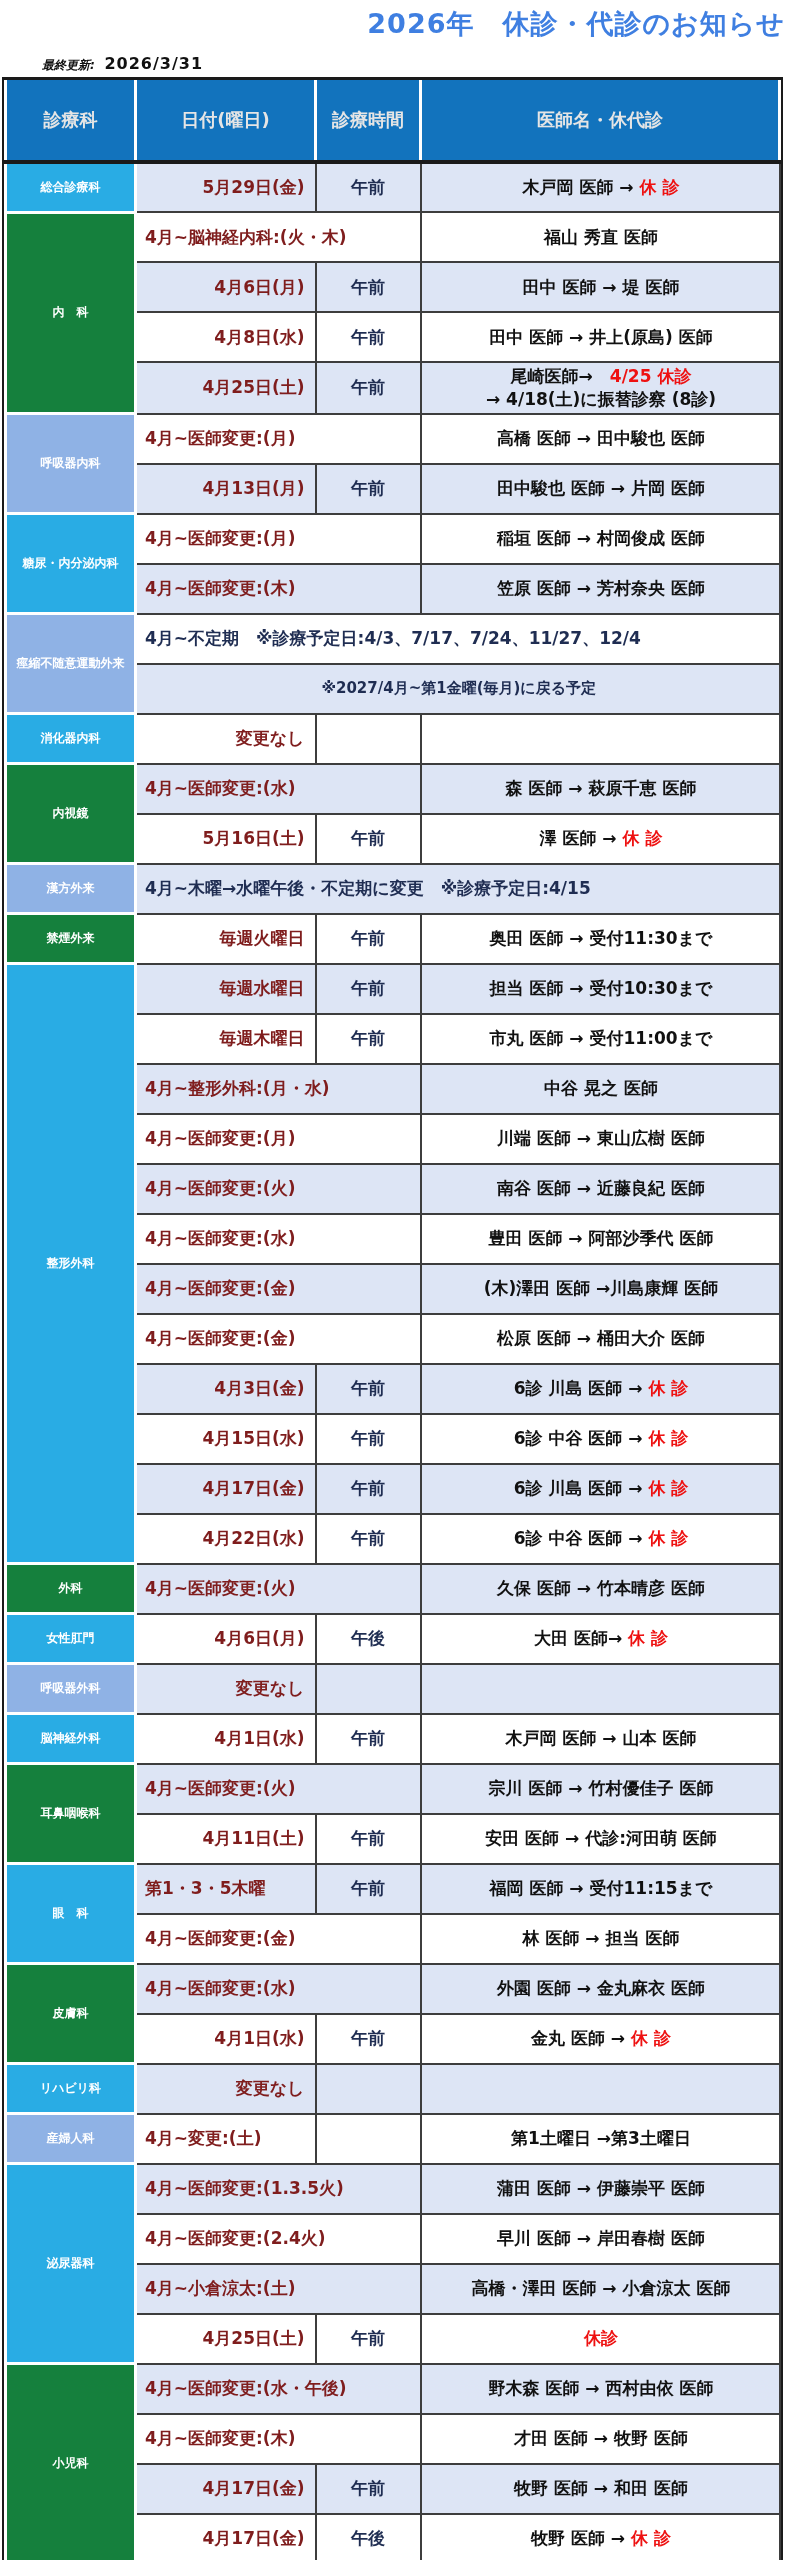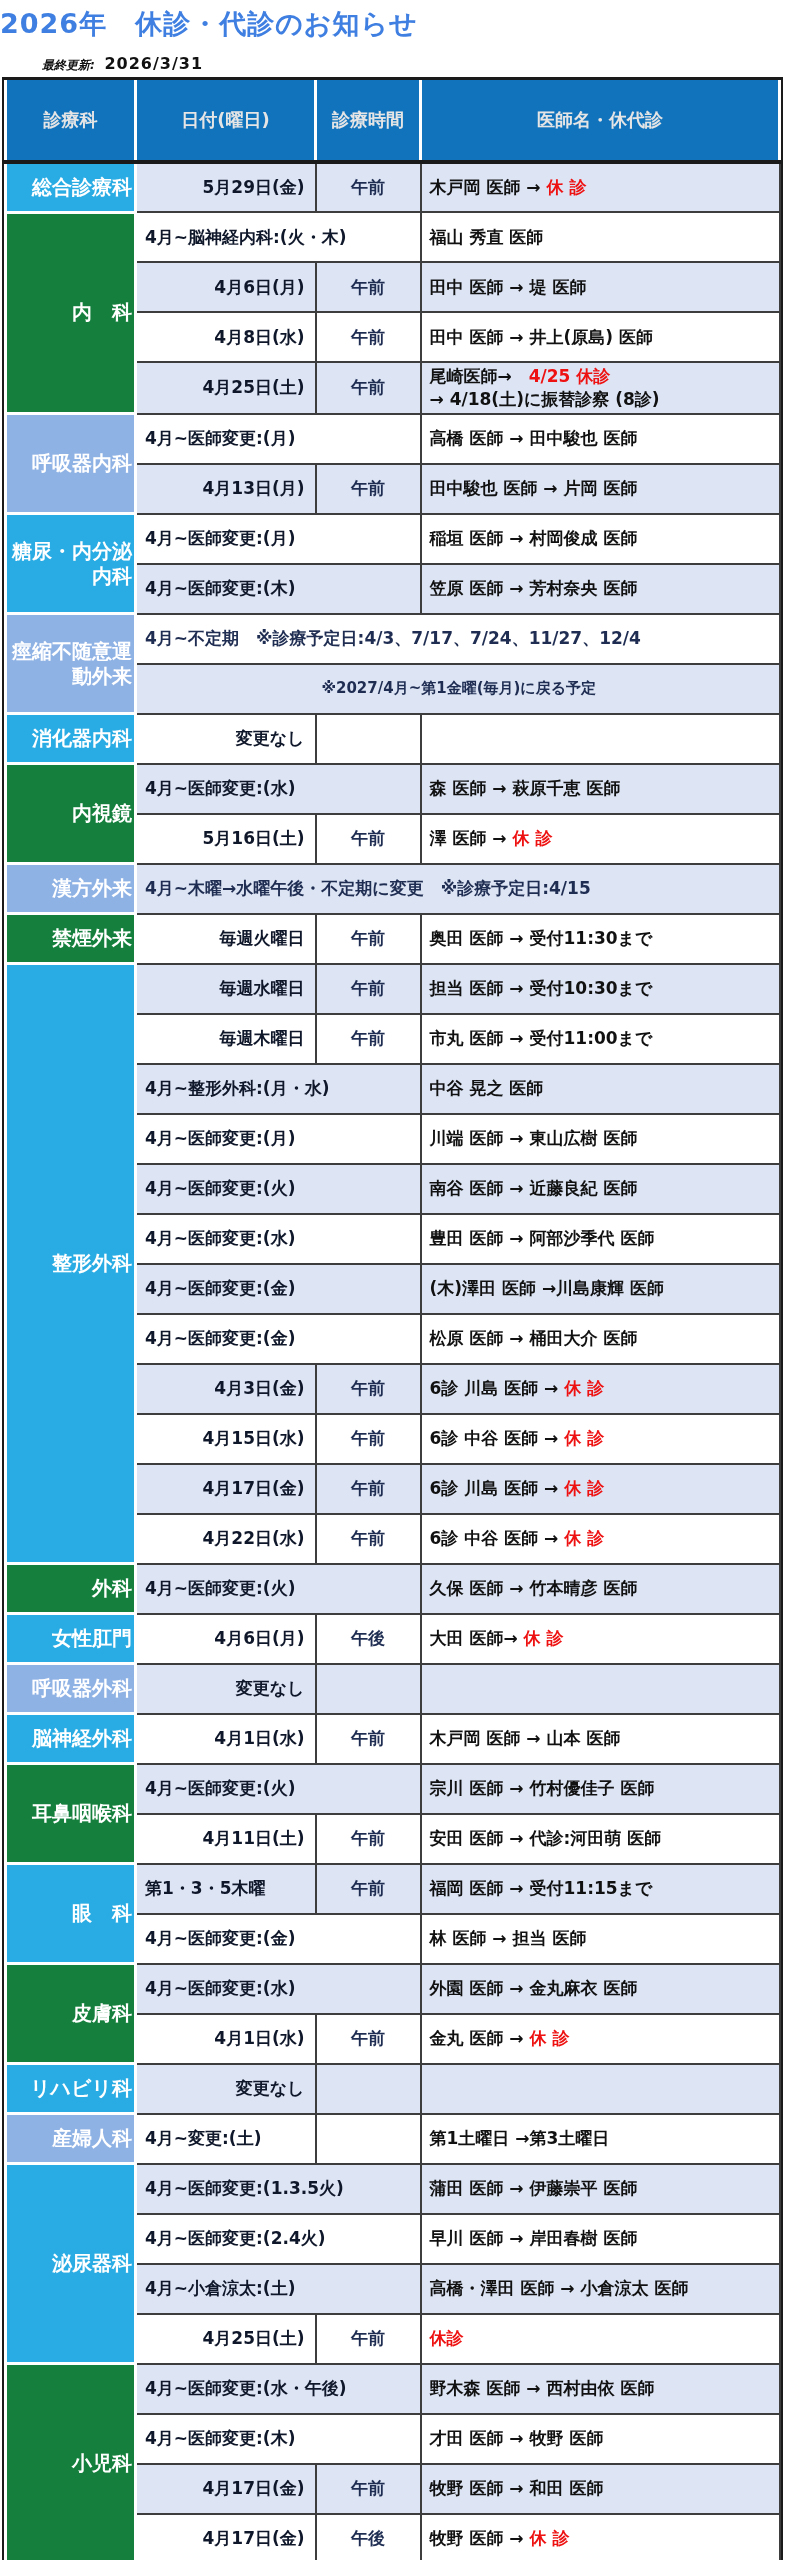--- a/index.html
+++ b/index.html
@@ -2,21 +2,21 @@
 <html lang="ja"><head>
 <meta charset="utf-8">
 <style>
   html,body{margin:0;padding:0;}
   body{
     width:785px;height:2560px;background:#ffffff;
     font-family:"DejaVu Sans","Liberation Sans",sans-serif;
     -webkit-font-smoothing:antialiased;
   }
   .page-title{
-    margin:6px 0 12px 0;text-align:left;
+    margin:6px 0 12px 0;text-align:right;
     font-size:27px;font-weight:700;color:#3f7fe1;letter-spacing:1px;
   }
   .updated-line{margin:0 0 3px 42px;font-weight:700;color:#111;}
   .updated-label{font-size:12px;font-style:italic;}
   .updated-value{font-size:16px;margin-left:4px;letter-spacing:1px;margin-top:14px;}
   .table-wrap{
     margin-left:2px;width:781px;box-sizing:border-box;
     border:2px solid #1a1a1a;border-top-width:3px;
   }
   table{border-collapse:collapse;table-layout:fixed;width:100%;}
@@ -30,33 +30,33 @@
     border-bottom:4px solid #1a1a1a;
   }
   tbody tr{height:50px;}
   tbody td{
     border:2px solid #3d3d3d;
     font-weight:700;font-size:17px;
     padding:2px 6px;box-sizing:border-box;
   }
   td.dept{
     border:3px solid #ffffff;
-    color:#ffffff;text-align:right;font-size:20px;line-height:1.25;
+    color:#ffffff;text-align:center;font-size:12px;line-height:1.25;
     padding:2px 2px;
   }
   td.dept.cyan {background:#29ace4;}
   td.dept.dark {background:#15803d;}
   td.dept.light{background:#8fb2e5;}
   tr.alt   td:not(.dept){background:#dde5f5;}
   tr.white td:not(.dept){background:#ffffff;}
-  td.date{color:#0f172a;}
+  td.date{color:#7f1d1d;}
   td.date.right{text-align:right;padding-right:10px;}
   td.date.left{text-align:left;padding-left:8px;}
   td.time{color:#1f2d52;text-align:center;}
-  td.doctor{color:#111111;text-align:left;padding-left:8px;line-height:1.35;}
+  td.doctor{color:#111111;text-align:center;padding-left:8px;line-height:1.35;}
   td.span-cell{color:#1f2d52;text-align:left;padding-left:8px;}
   td.span-cell.centered{text-align:center;font-size:15px;}
   .red{color:#ee1111;}
 </style>
 </head>
 <body>
 
 <h1 class="page-title">2026年　休診・代診のお知らせ</h1>
 
 <div class="updated-line">

